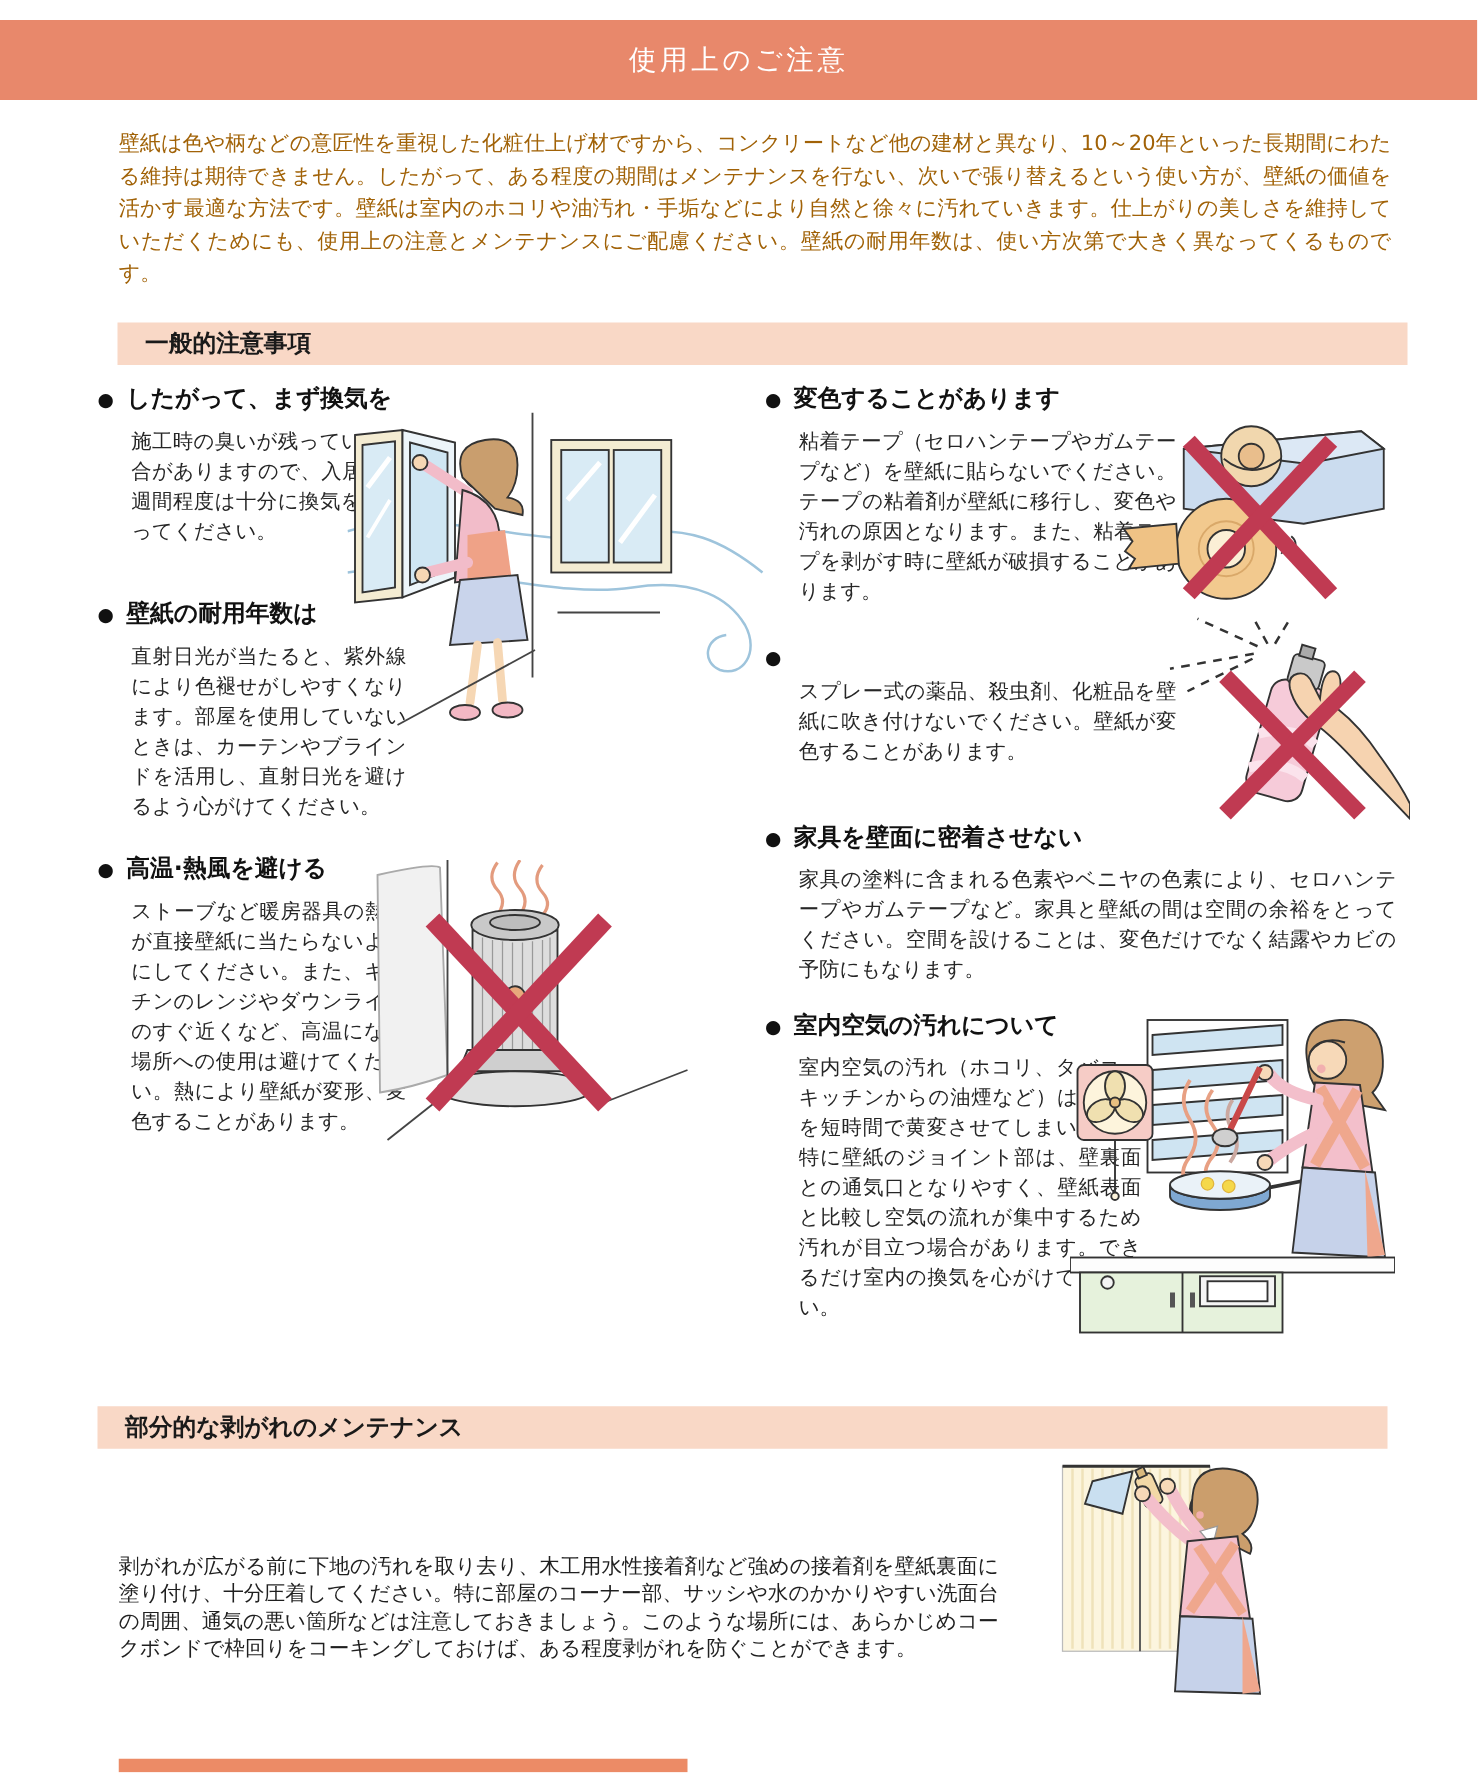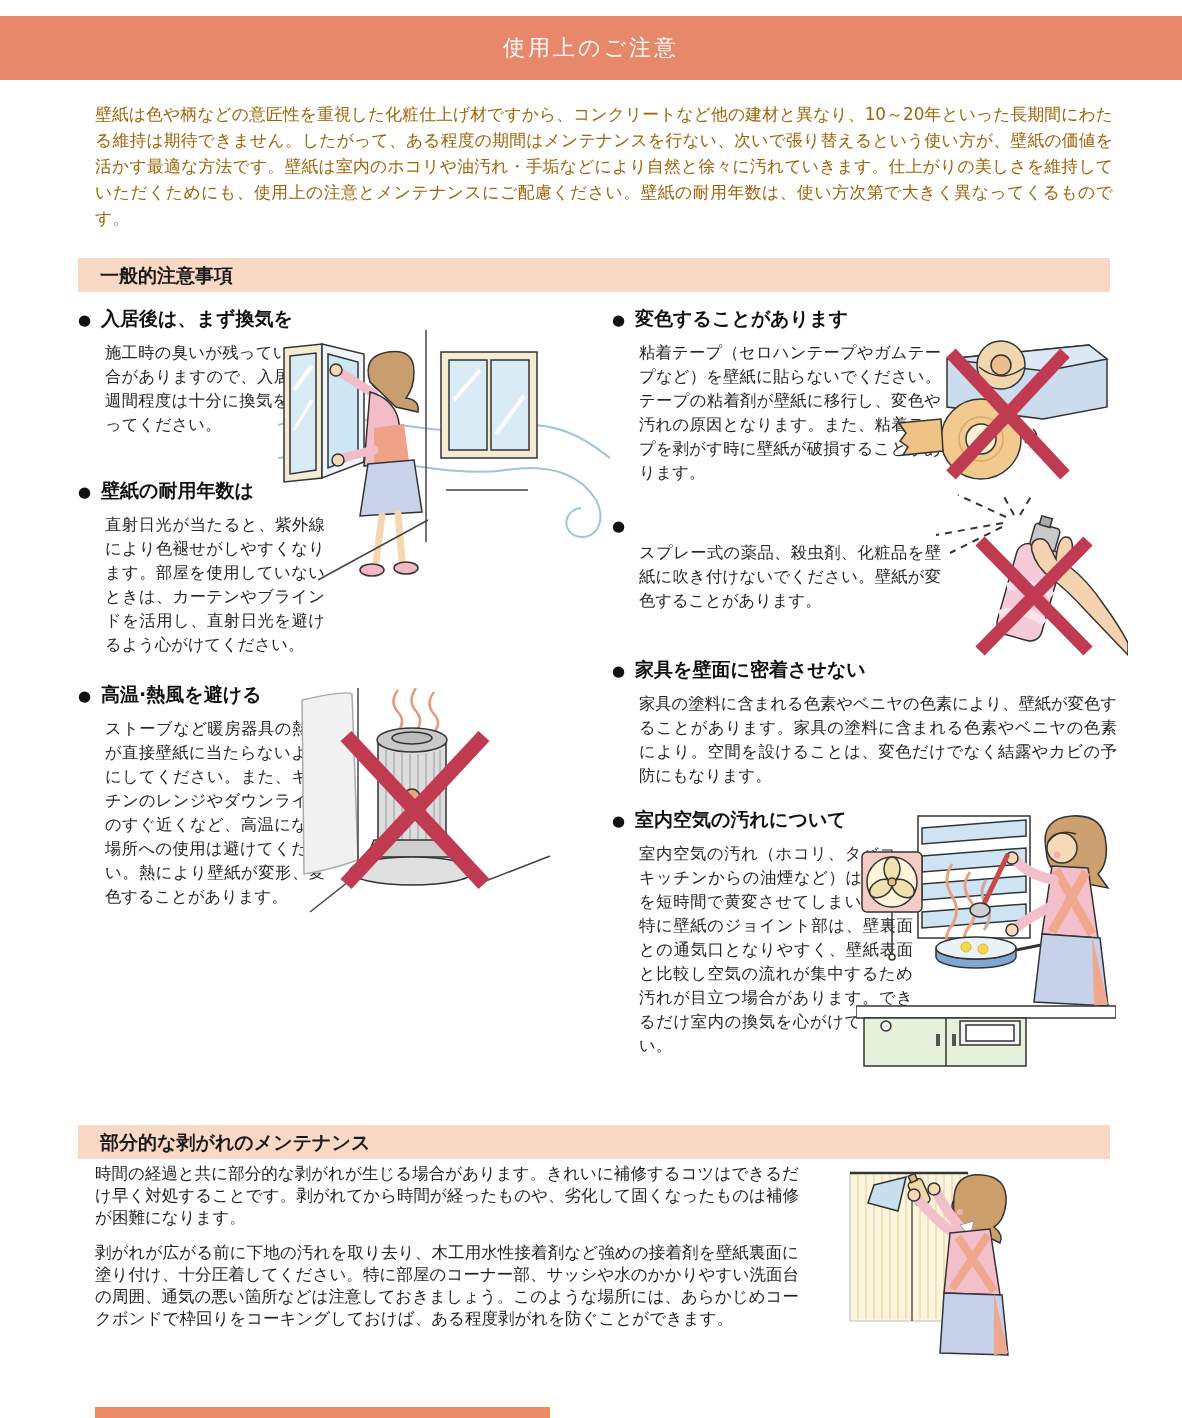--- a/index.html
+++ b/index.html
@@ -9,21 +9,21 @@
   .banner{position:absolute;left:0;top:16px;width:1182px;height:64px;background:#E8886B;
           display:flex;align-items:center;justify-content:center;}
   .banner-title{color:#ffffff;font-size:22px;font-weight:500;letter-spacing:3px;}
 
   .intro{position:absolute;left:95px;top:101px;width:1018px;margin:0;
          font-size:16.8px;line-height:26px;text-align:justify;color:#a16207;}
 
   .band{position:absolute;left:78px;width:1032px;height:34px;background:#F9D8C6;
         box-sizing:border-box;padding-left:22px;line-height:34px;
         font-size:19px;font-weight:bold;color:#1a1a1a;}
-  .band1{top:258px;}
+  .band1{top:258px;margin-left:16px;}
   .band2{top:1105px;margin-top:20px;}
 
   .note{position:absolute;}
   .note-title{display:flex;align-items:center;gap:10px;white-space:nowrap;
               font-size:19px;font-weight:bold;color:#111;}
   .bullet{font-size:15px;line-height:1;transform:translateY(1px);}
   .note-body{margin:9px 0 0 27px;font-size:16.3px;line-height:24px;color:#262626;text-align:justify;}
 
   .l1{left:78px;top:306px;} .l1 .note-body{width:218px;}
   .l2{left:78px;top:478px;} .l2 .note-body{width:220px;}
@@ -56,21 +56,21 @@
 
   <p class="intro">壁紙は色や柄などの意匠性を重視した化粧仕上げ材ですから、コンクリートなど他の建材と異なり、10～20年といった長期間にわたる維持は期待できません。したがって、ある程度の期間はメンテナンスを行ない、次いで張り替えるという使い方が、壁紙の価値を活かす最適な方法です。壁紙は室内のホコリや油汚れ・手垢などにより自然と徐々に汚れていきます。仕上がりの美しさを維持していただくためにも、使用上の注意とメンテナンスにご配慮ください。壁紙の耐用年数は、使い方次第で大きく異なってくるものです。</p>
 
   <div class="band band1">
     <span>一般的注意事項</span>
   </div>
 
   <div class="note l1">
     <div class="note-title">
       <span class="bullet">●</span>
-      <span>入居後は、まず換気を</span>
+      <span>したがって、まず換気を</span>
     </div>
     <p class="note-body">施工時の臭いが残っている場合がありますので、入居後一週間程度は十分に換気を行なってください。</p>
   </div>
 
   <div class="note l2">
     <div class="note-title">
       <span class="bullet">●</span>
       <span>壁紙の耐用年数は</span>
     </div>
     <p class="note-body">直射日光が当たると、紫外線により色褪せがしやすくなります。部屋を使用していないときは、カーテンやブラインドを活用し、直射日光を避けるよう心がけてください。</p>
@@ -97,21 +97,21 @@
       <span class="bullet">●</span>
     </div>
     <p class="note-body">スプレー式の薬品、殺虫剤、化粧品を壁紙に吹き付けないでください。壁紙が変色することがあります。</p>
   </div>
 
   <div class="note r3">
     <div class="note-title">
       <span class="bullet">●</span>
       <span>家具を壁面に密着させない</span>
     </div>
-    <p class="note-body">家具の塗料に含まれる色素やベニヤの色素により、壁紙が変色することがあります。家具の塗料に含まれる色素やベニヤの色素により。空間を設けることは、変色だけでなく結露やカビの予防にもなります。</p>
+    <p class="note-body">家具の塗料に含まれる色素やベニヤの色素により、セロハンテープやガムテープなど。家具と壁紙の間は空間の余裕をとってください。空間を設けることは、変色だけでなく結露やカビの予防にもなります。</p>
   </div>
 
   <div class="note r4">
     <div class="note-title">
       <span class="bullet">●</span>
       <span>室内空気の汚れについて</span>
     </div>
     <p class="note-body">室内空気の汚れ（ホコリ、タバコ、キッチンからの油煙など）は、壁紙を短時間で黄変させてしまいます。特に壁紙のジョイント部は、壁裏面との通気口となりやすく、壁紙表面と比較し空気の流れが集中するため汚れが目立つ場合があります。できるだけ室内の換気を心がけてください。</p>
   </div>
 
@@ -286,21 +286,20 @@
       <rect x="104" y="213" width="60" height="24" fill="#F4F4F4" class="ol"></rect>
       <rect x="110" y="217" width="48" height="16" fill="#ffffff" class="ol"></rect>
       <circle cx="30" cy="218" r="5" fill="#F4F4F4" class="ol"></circle>
     </g>
   </svg>
 
   <div class="band band2">
     <span>部分的な剥がれのメンテナンス</span>
   </div>
 
-  <p class="mpara mp1">時間の経過と共に部分的な剥がれが生じる場合があります。きれいに補修するコツはできるだけ早く対処することです。剥がれてから時間が経ったものや、劣化して固くなったものは補修が困難になります。</p>
   <p class="mpara mp2">剥がれが広がる前に下地の汚れを取り去り、木工用水性接着剤など強めの接着剤を壁紙裏面に塗り付け、十分圧着してください。特に部屋のコーナー部、サッシや水のかかりやすい洗面台の周囲、通気の悪い箇所などは注意しておきましょう。このような場所には、あらかじめコークボンドで枠回りをコーキングしておけば、ある程度剥がれを防ぐことができます。</p>
 
   <svg class="illus" style="left:848px;top:1163px;" width="190" height="195" viewBox="0 0 190 195">
     <g>
       <rect x="2" y="10" width="118" height="148" fill="#FCF5DE" stroke="#BBBBBB"></rect>
       <g stroke="#EFE2BA" stroke-width="2">
         <line x1="10" y1="12" x2="10" y2="156"></line>
           <line x1="18" y1="12" x2="18" y2="156"></line>
         <line x1="26" y1="12" x2="26" y2="156"></line>
           <line x1="34" y1="12" x2="34" y2="156"></line>

